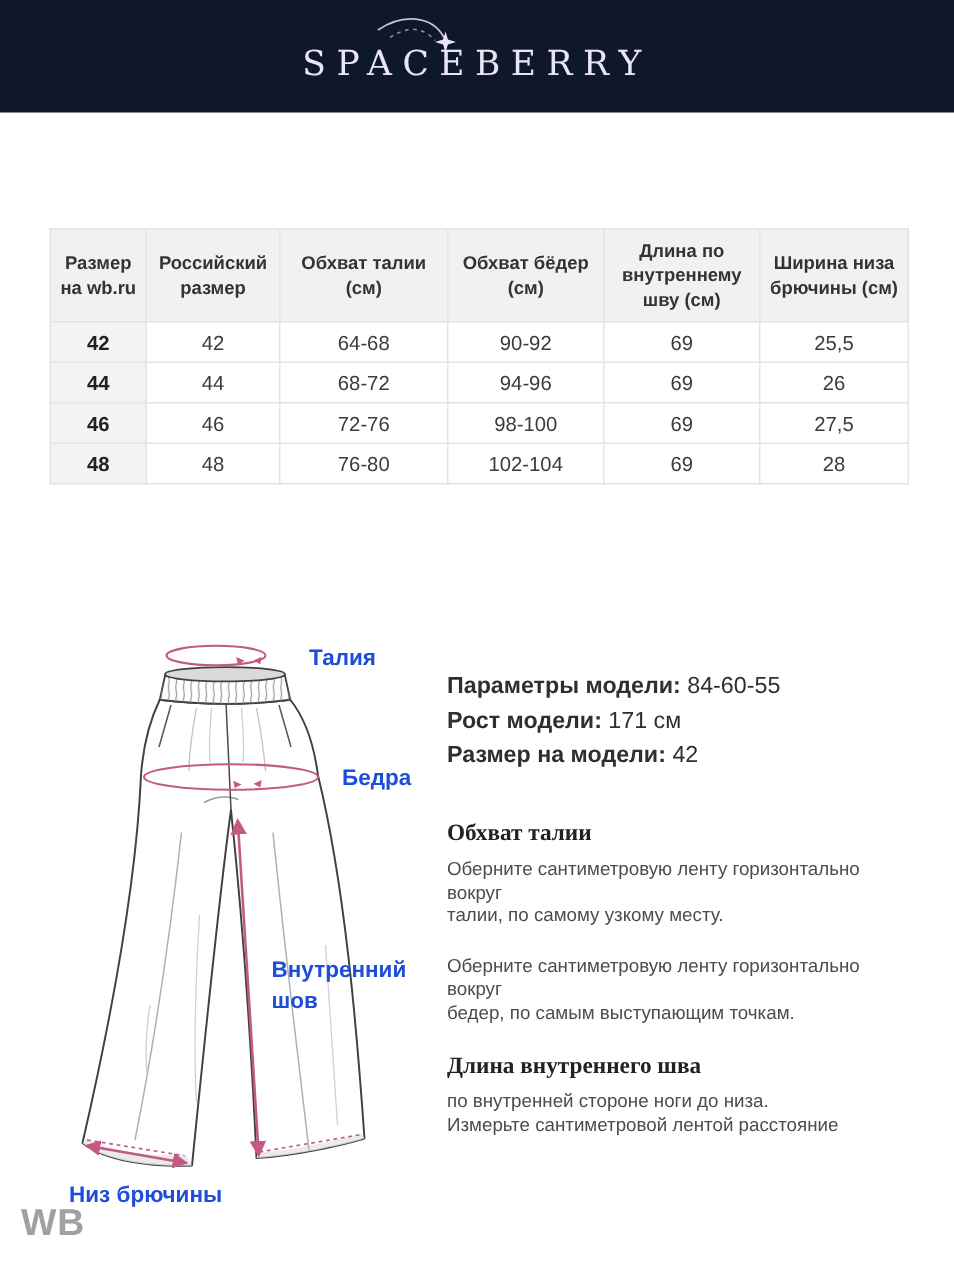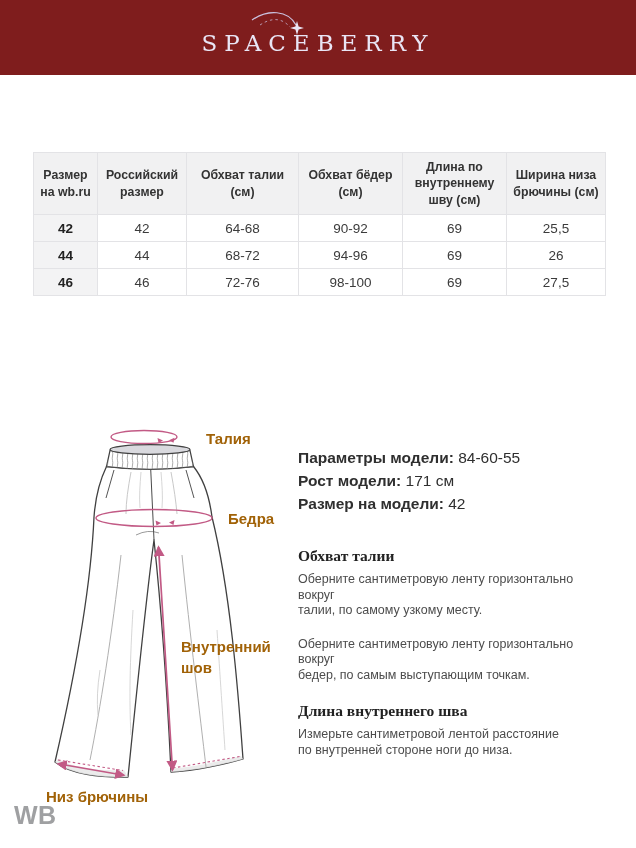--- a/index.html
+++ b/index.html
@@ -3,21 +3,21 @@
 <meta charset="utf-8">
 <style>
   html,body{margin:0;padding:0;background:#ffffff;}
   .page{
     position:relative;width:636px;height:848px;overflow:hidden;
     background:#ffffff;font-family:"Liberation Sans",sans-serif;color:#333;
   }
   
   .header{
     position:absolute;left:0;top:0;width:636px;height:75px;
-    background:#7f1d1d;display:flex;align-items:center;justify-content:center;
+    background:#0f172a;display:flex;align-items:center;justify-content:center;
   }
   .logo{
     font-family:"DejaVu Serif",serif;font-size:23px;letter-spacing:7px;
     color:#e9e5f5;padding-top:10px;font-weight:400;
   }
   .comet{position:absolute;left:250px;top:8px;}
   
   .size-table{
     position:absolute;left:33px;top:152px;width:572px;
     border-collapse:collapse;table-layout:fixed;
@@ -28,21 +28,21 @@
   .size-table th{
     background:#f1f1f2;height:57px;font-size:12.3px;font-weight:600;
     color:#333;line-height:1.35;padding:2px 5px;
   }
   .size-table td{
     height:26px;font-size:13.5px;color:#3b3b3b;background:#fff;padding:0 4px;
   }
   .size-table td.rowhead{background:#f3f3f4;font-weight:bold;color:#222;font-size:13.5px;}
   
   .diag-label{
-    position:absolute;font-size:15px;font-weight:bold;color:#a16207;line-height:21px;
+    position:absolute;font-size:15px;font-weight:bold;color:#1d4ed8;line-height:21px;
   }
   
   .right-col{position:absolute;left:298px;top:446px;width:308px;}
   .model-line{font-size:15.5px;line-height:23px;color:#2f2f2f;}
   .model-line .lbl{font-weight:bold;}
   .section{margin-top:18px;}
   .section.first{margin-top:31px;}
   .section-title{font-size:15.5px;font-weight:bold;color:#222;line-height:19px;font-family:Liberation Serif, serif;}
   .section-body{margin-top:7px;font-size:12.5px;line-height:15.5px;color:#4c4c4c;}
   
@@ -103,20 +103,28 @@
         <td>26</td>
       </tr>
       <tr>
         <td class="rowhead">46</td>
         <td>46</td>
         <td>72-76</td>
         <td>98-100</td>
         <td>69</td>
         <td>27,5</td>
       </tr>
+      <tr>
+        <td class="rowhead">48</td>
+        <td>48</td>
+        <td>76-80</td>
+        <td>102-104</td>
+        <td>69</td>
+        <td>28</td>
+      </tr>
     </tbody>
   </table>
 
   <svg class="diagram-svg" width="270" height="390" viewBox="0 0 270 390">
     <defs>
       <marker id="pa" viewBox="0 0 10 10" refX="8.5" refY="5" markerWidth="6.5" markerHeight="6.5" orient="auto-start-reverse">
         <path d="M0,0 L10,5 L0,10 z" fill="#c25a85"></path>
       </marker>
       <pattern id="gathers" width="5" height="18" patternUnits="userSpaceOnUse">
         <path d="M2.5,0 C1.5,3 3.5,6 2.5,9 C1.5,12 3.5,15 2.5,18" stroke="#8a8a8a" stroke-width="0.7" fill="none"></path>
@@ -196,21 +204,21 @@
     <div class="section">
       <div class="section-body">
         <div>Оберните сантиметровую ленту горизонтально вокруг</div>
         <div>бедер, по самым выступающим точкам.</div>
       </div>
     </div>
 
     <div class="section">
       <div class="section-title">Длина внутреннего шва</div>
       <div class="section-body">
+        <div>по внутренней стороне ноги до низа.</div>
         <div>Измерьте сантиметровой лентой расстояние</div>
-        <div>по внутренней стороне ноги до низа.</div>
       </div>
     </div>
   </div>
 
   <div class="watermark">WB</div>
 
 </div>
 
 </body></html>

